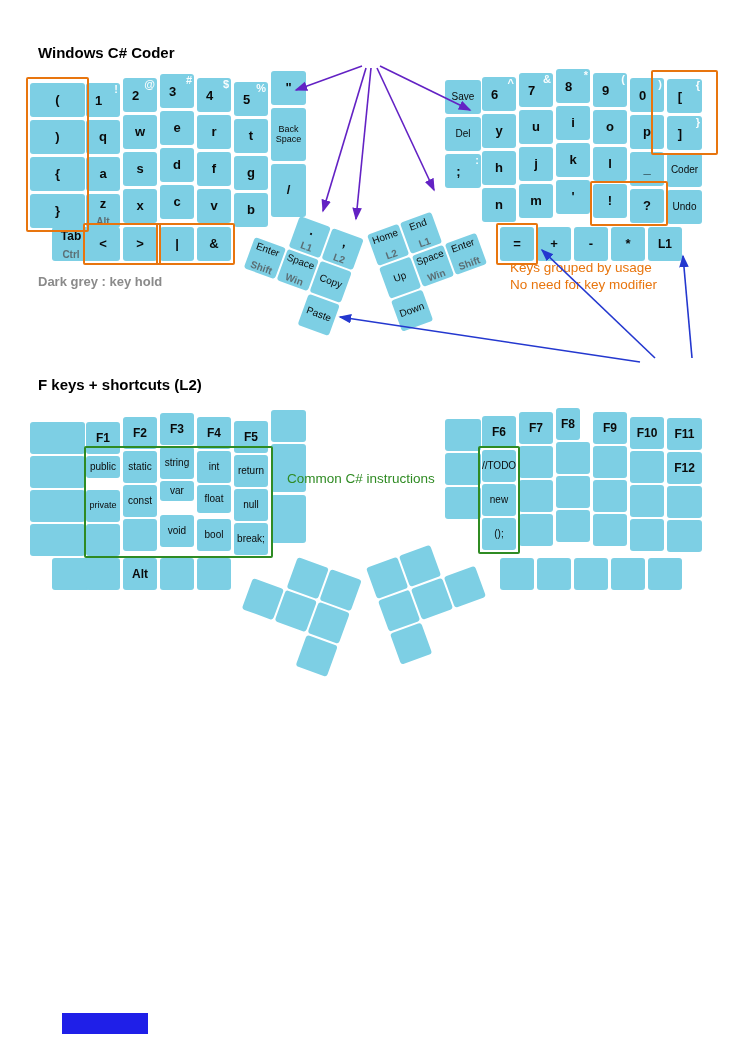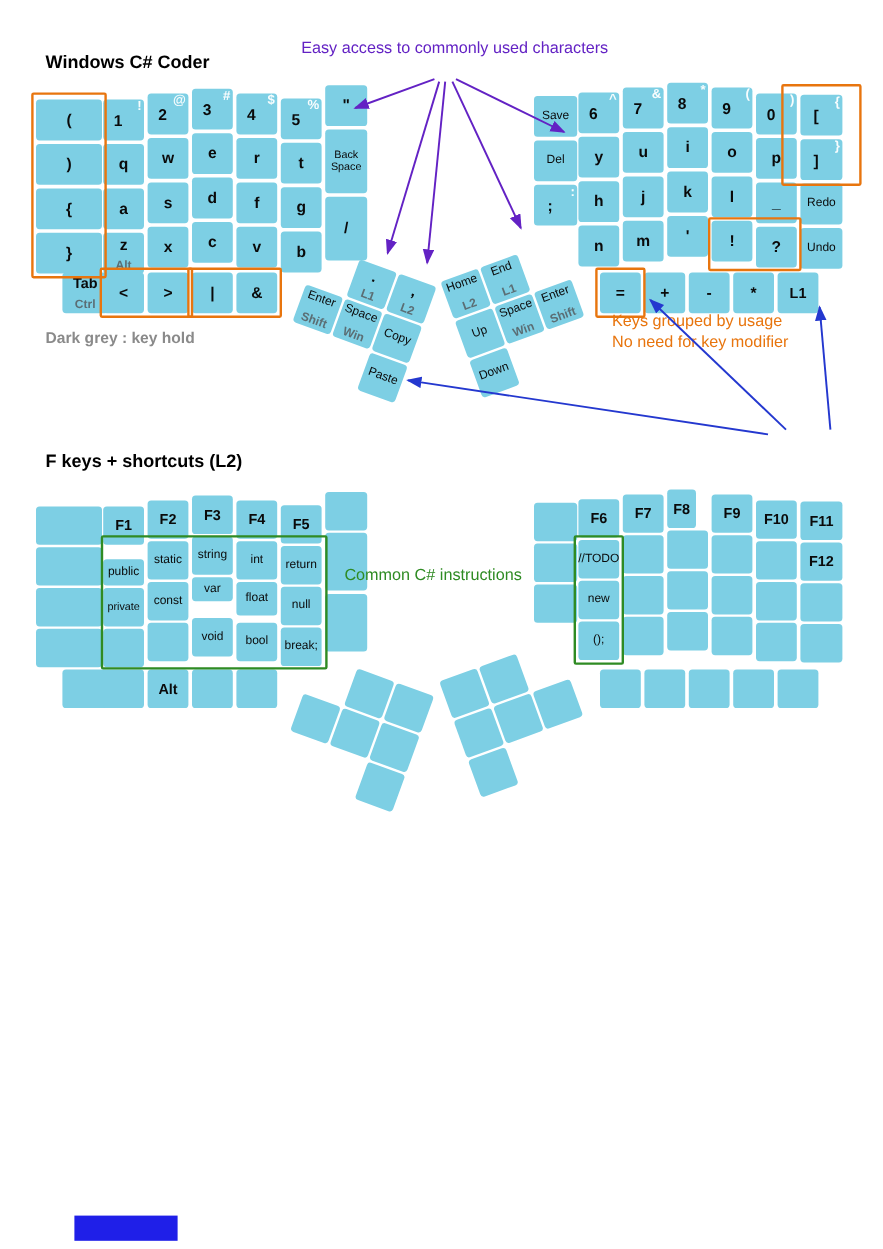--- a/index.html
+++ b/index.html
@@ -37,21 +37,20 @@
   .pos-grouped2 { left:510px; top:277px; color:var(--c-orange); font-size:13.5px; }
   .pos-onekey   { left:484px; top:361px; color:var(--c-blue); font-size:13.5px; }
   .pos-csharp   { left:287px; top:471px; color:var(--c-green); font-size:13.5px; }
   #footer-bar { position:absolute; z-index:2; }
 </style>
 </head>
 <body>
 
 <div id="board">
   <div class="title t1">Windows C# Coder</div>
-  <div class="note pos-easy">Easy access to commonly used characters</div>
   <div class="note pos-darkgrey">Dark grey : key hold</div>
   <div class="note pos-grouped1">Keys grouped by usage</div>
   <div class="note pos-grouped2">No need for key modifier</div>
   <div class="title t2">F keys + shortcuts (L2)</div>
   <div class="note pos-csharp">Common C# instructions</div>
 
   <div id="keys-root">
       <div class="key" style="left: 30px; top: 83px; width: 55px; height: 34px;">
         <span class="k-main big">(</span>
       </div>
@@ -232,21 +231,21 @@
       </div>
       <div class="key has-sup" style="left: 667px; top: 79px; width: 35px; height: 34px;">
         <span class="k-sup">{</span>
         <span class="k-main big">[</span>
       </div>
       <div class="key has-sup" style="left: 667px; top: 116px; width: 35px; height: 34px;">
         <span class="k-sup">}</span>
         <span class="k-main big">]</span>
       </div>
       <div class="key" style="left: 667px; top: 153px; width: 35px; height: 34px;">
-        <span class="k-main txt">Redo</span>
+        <span class="k-main txt">Coder</span>
       </div>
       <div class="key" style="left: 667px; top: 190px; width: 35px; height: 34px;">
         <span class="k-main txt">Undo</span>
       </div>
       <div class="key" style="left: 500px; top: 227px; width: 34px; height: 34px;">
         <span class="k-main big">=</span>
       </div>
       <div class="key" style="left: 537px; top: 227px; width: 34px; height: 34px;">
         <span class="k-main big">+</span>
       </div>
@@ -307,21 +306,21 @@
           <span class="k-main txt">Down</span>
         </div>
       </div>
       <div class="key" style="left: 30px; top: 422px; width: 55px; height: 32px;"></div>
       <div class="key" style="left: 30px; top: 456px; width: 55px; height: 32px;"></div>
       <div class="key" style="left: 30px; top: 490px; width: 55px; height: 32px;"></div>
       <div class="key" style="left: 30px; top: 524px; width: 55px; height: 32px;"></div>
       <div class="key" style="left: 86px; top: 422px; width: 34px; height: 32px;">
         <span class="k-main fkey">F1</span>
       </div>
-      <div class="key" style="left: 86px; top: 456px; width: 34px; height: 22px; margin-top: 10px;">
+      <div class="key" style="left: 86px; top: 456px; width: 34px; height: 22px;">
         <span class="k-main txt">public</span>
       </div>
       <div class="key" style="left: 86px; top: 490px; width: 34px; height: 32px;">
         <span class="k-main txt sm">private</span>
       </div>
       <div class="key" style="left: 86px; top: 524px; width: 34px; height: 32px;"></div>
       <div class="key" style="left: 123px; top: 417px; width: 34px; height: 32px;">
         <span class="k-main fkey">F2</span>
       </div>
       <div class="key" style="left: 123px; top: 451px; width: 34px; height: 32px;">

